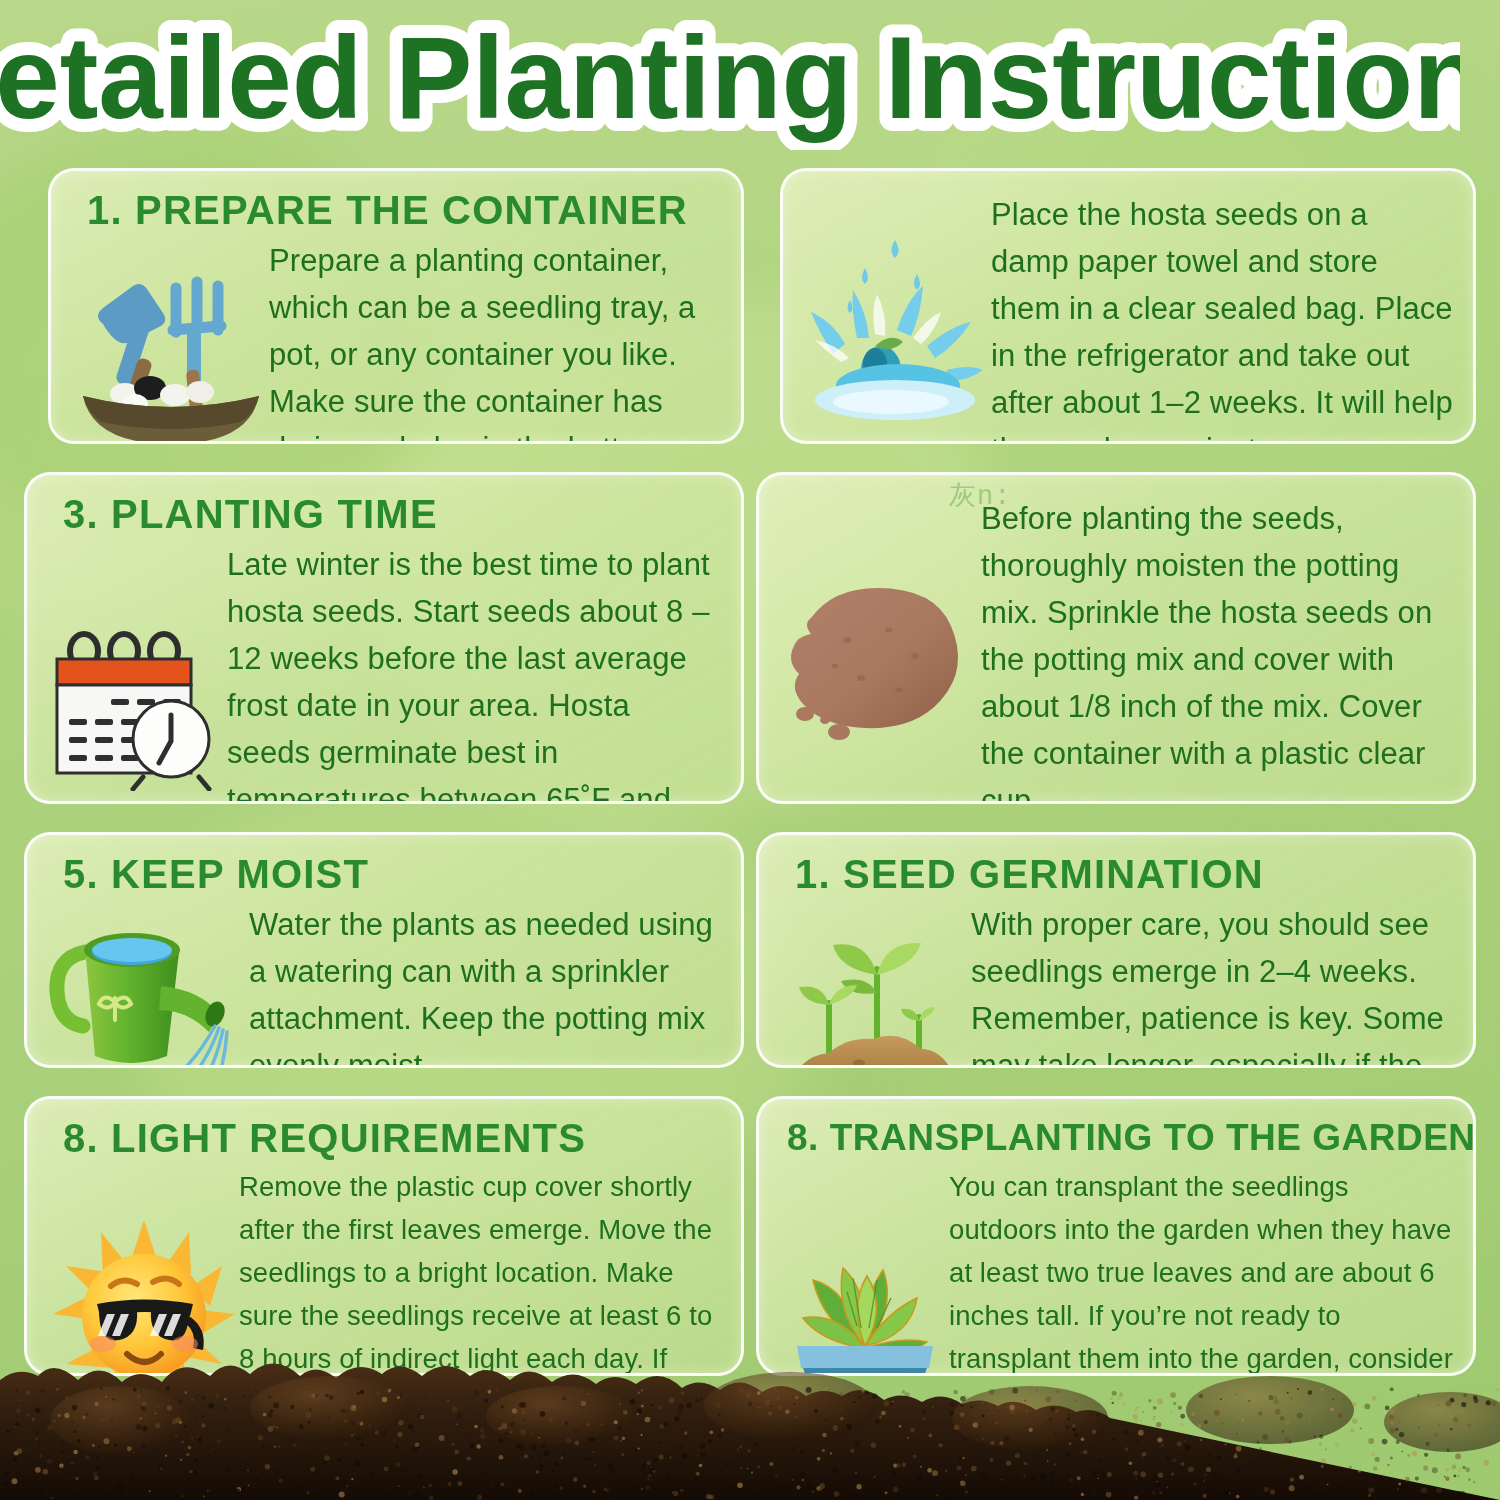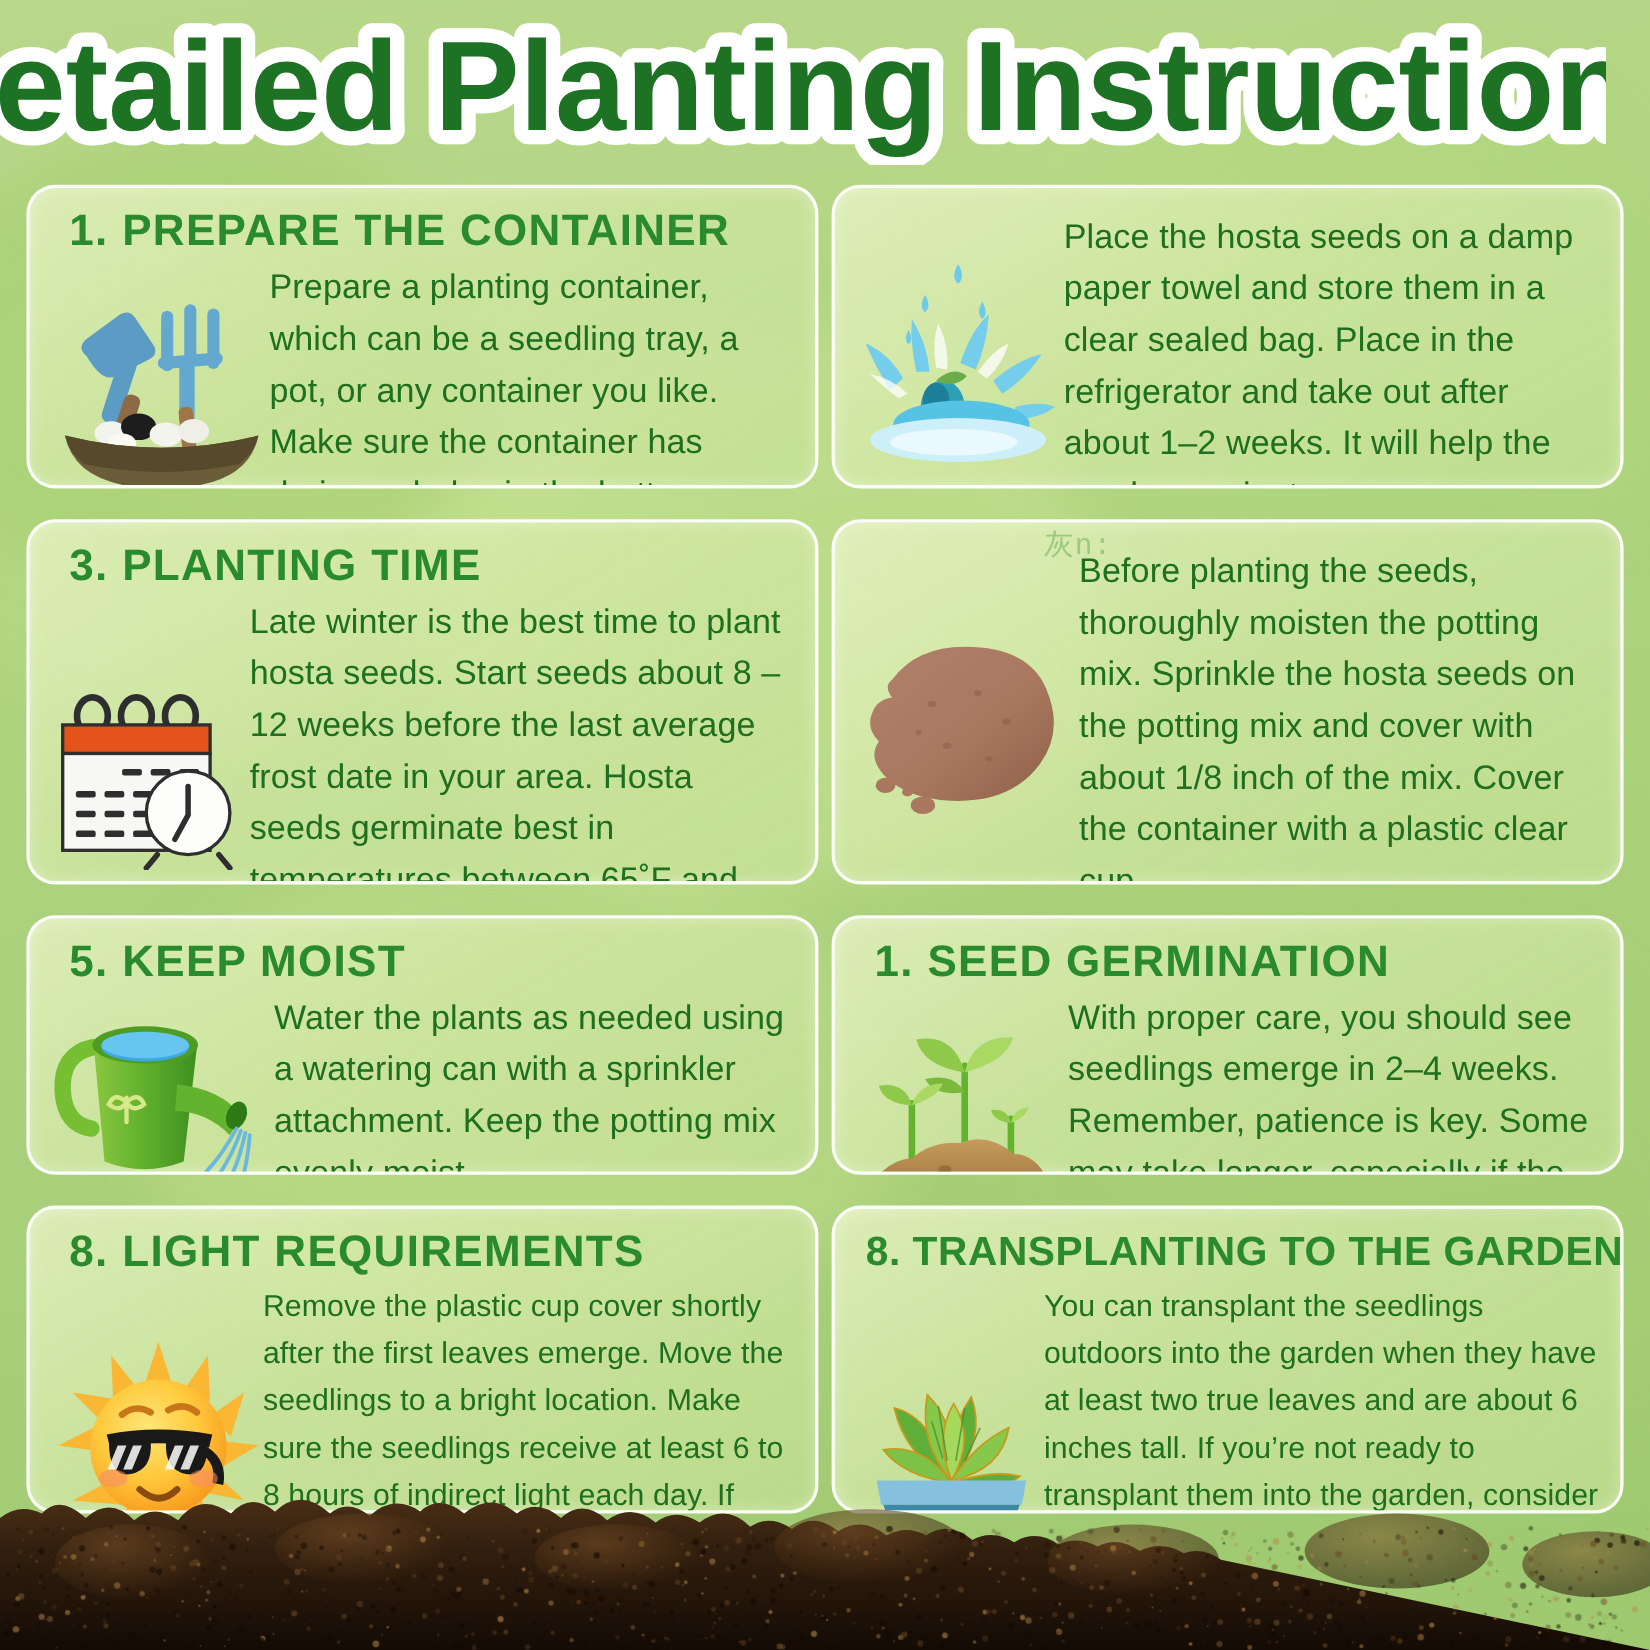--- a/index.html
+++ b/index.html
@@ -53,21 +53,21 @@
   .card {
     position: relative;
     border-radius: 26px;
     border: 3px solid rgba(255,255,255,0.92);
     background:
       linear-gradient(150deg, rgba(232,243,196,0.80) 0%, rgba(214,234,170,0.68) 45%, rgba(200,226,152,0.62) 100%);
     box-shadow: 0 0 14px rgba(255,255,255,0.35) inset;
     padding: 16px 20px 16px 22px;
     overflow: hidden;
   }
-  .card.r1 { height: 276px; }
+  .card.r1 { height: 276px; margin-left: 24px; }
   .card.r2 { height: 332px; }
   .card.r3 { height: 236px; }
   .card.r4 { height: 280px; }
 
   .card-title {
     font-family: "Liberation Sans Narrow", "Liberation Sans", sans-serif;
     font-weight: 700;
     font-size: 40px;
     line-height: 46px;
     letter-spacing: 1.2px;

